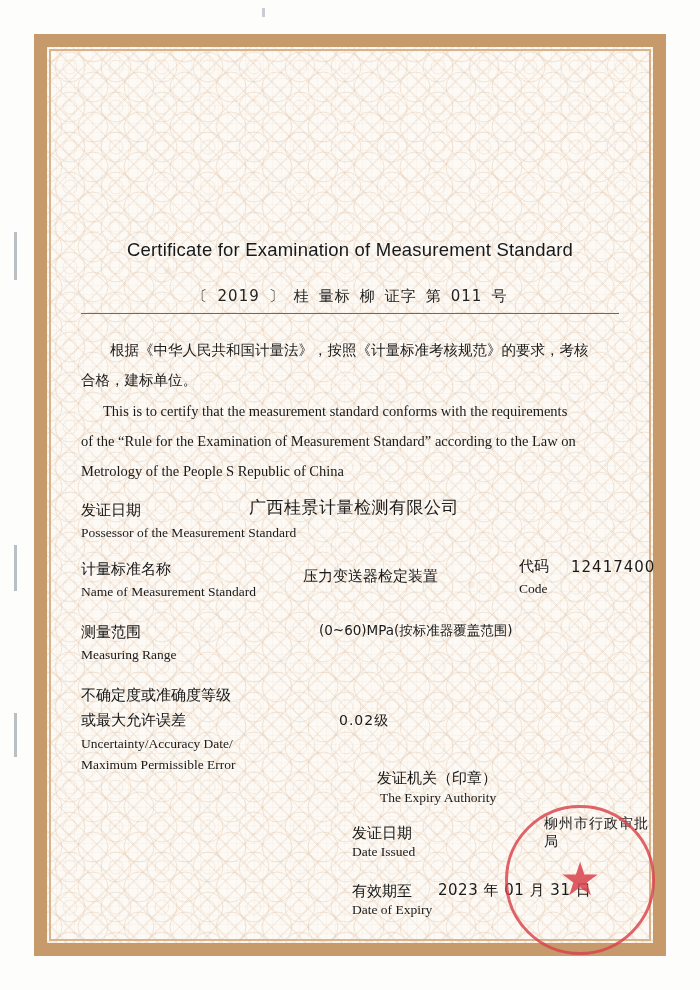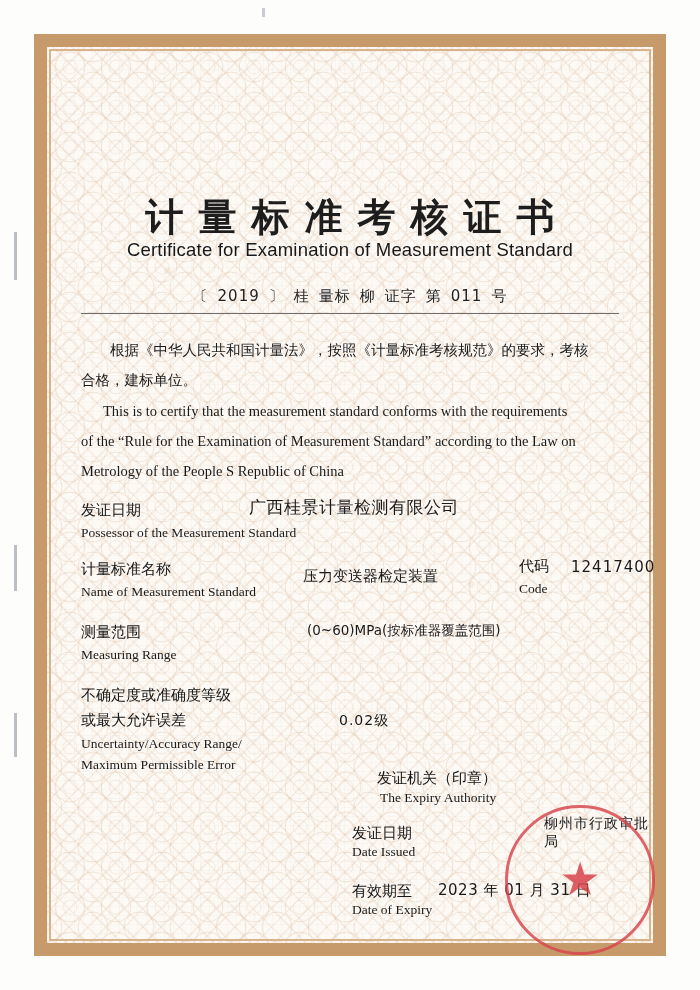--- a/index.html
+++ b/index.html
@@ -209,21 +209,21 @@
     top: 1px;
     font-family: "DejaVu Sans", sans-serif;
     font-size: 15px;
     color: #1a1a1a;
     letter-spacing: 1px;
   }
 
   
   .f-range { margin-top: 18px; }
   .f-range .val {
-    left: 226px;
+    left: 238px;
     top: 2px;
     font-size: 13.5px;
   }
 
   
   .f-unc { margin-top: 18px; }
   .f-unc .lab-cn2 {
     font-family: "DejaVu Sans", sans-serif;
     font-size: 15px;
     color: #151515;
@@ -339,21 +339,20 @@
             <circle cx="0" cy="0" r="15" fill="none" stroke="#d9b189" stroke-width="0.7"></circle>
             <circle cx="46" cy="0" r="15" fill="none" stroke="#d9b189" stroke-width="0.7"></circle>
             <circle cx="0" cy="40" r="15" fill="none" stroke="#d9b189" stroke-width="0.7"></circle>
             <circle cx="46" cy="40" r="15" fill="none" stroke="#d9b189" stroke-width="0.7"></circle>
             <circle cx="23" cy="20" r="7" fill="none" stroke="#e0bd9b" stroke-width="0.6"></circle>
           </pattern>
         </defs>
         <rect x="0" y="0" width="606" height="896" fill="url(#p1)"></rect>
       </svg>
 
-      <div class="title-cn">计量标准考核证书</div>
       <div class="title-en">Certificate for Examination of Measurement Standard</div>
 
       <div class="serial">
         <span>〔</span><span class="sp"></span><span>2019</span><span class="sp"></span><span>〕</span><span class="sp"></span><span>桂</span><span class="sp"></span><span>量标</span><span class="sp"></span><span>柳</span><span class="sp"></span><span>证字</span><span class="sp"></span><span>第</span><span class="sp"></span><span>011</span><span class="sp"></span><span>号</span>
       </div>
 
       <div class="divider"></div>
 
       <div class="body-block">
 
@@ -385,21 +384,21 @@
 
         <div class="field f-range">
           <div class="lab-cn">测量范围</div>
           <div class="lab-en">Measuring Range</div>
           <div class="val">(0~60)MPa(按标准器覆盖范围)</div>
         </div>
 
         <div class="field f-unc">
           <div class="lab-cn">不确定度或准确度等级</div>
           <div class="lab-cn2">或最大允许误差</div>
-          <div class="lab-en">Uncertainty/Accuracy Range/</div>
+          <div class="lab-en">Uncertainty/Accuracy Date/</div>
           <div class="lab-en">Maximum Permissible Error</div>
           <div class="val">0.02级</div>
         </div>
 
       </div>
 
       <div class="sig">
         <div class="auth-cn">发证机关（印章）</div>
         <div class="auth-en">The Expiry Authority</div>
 

